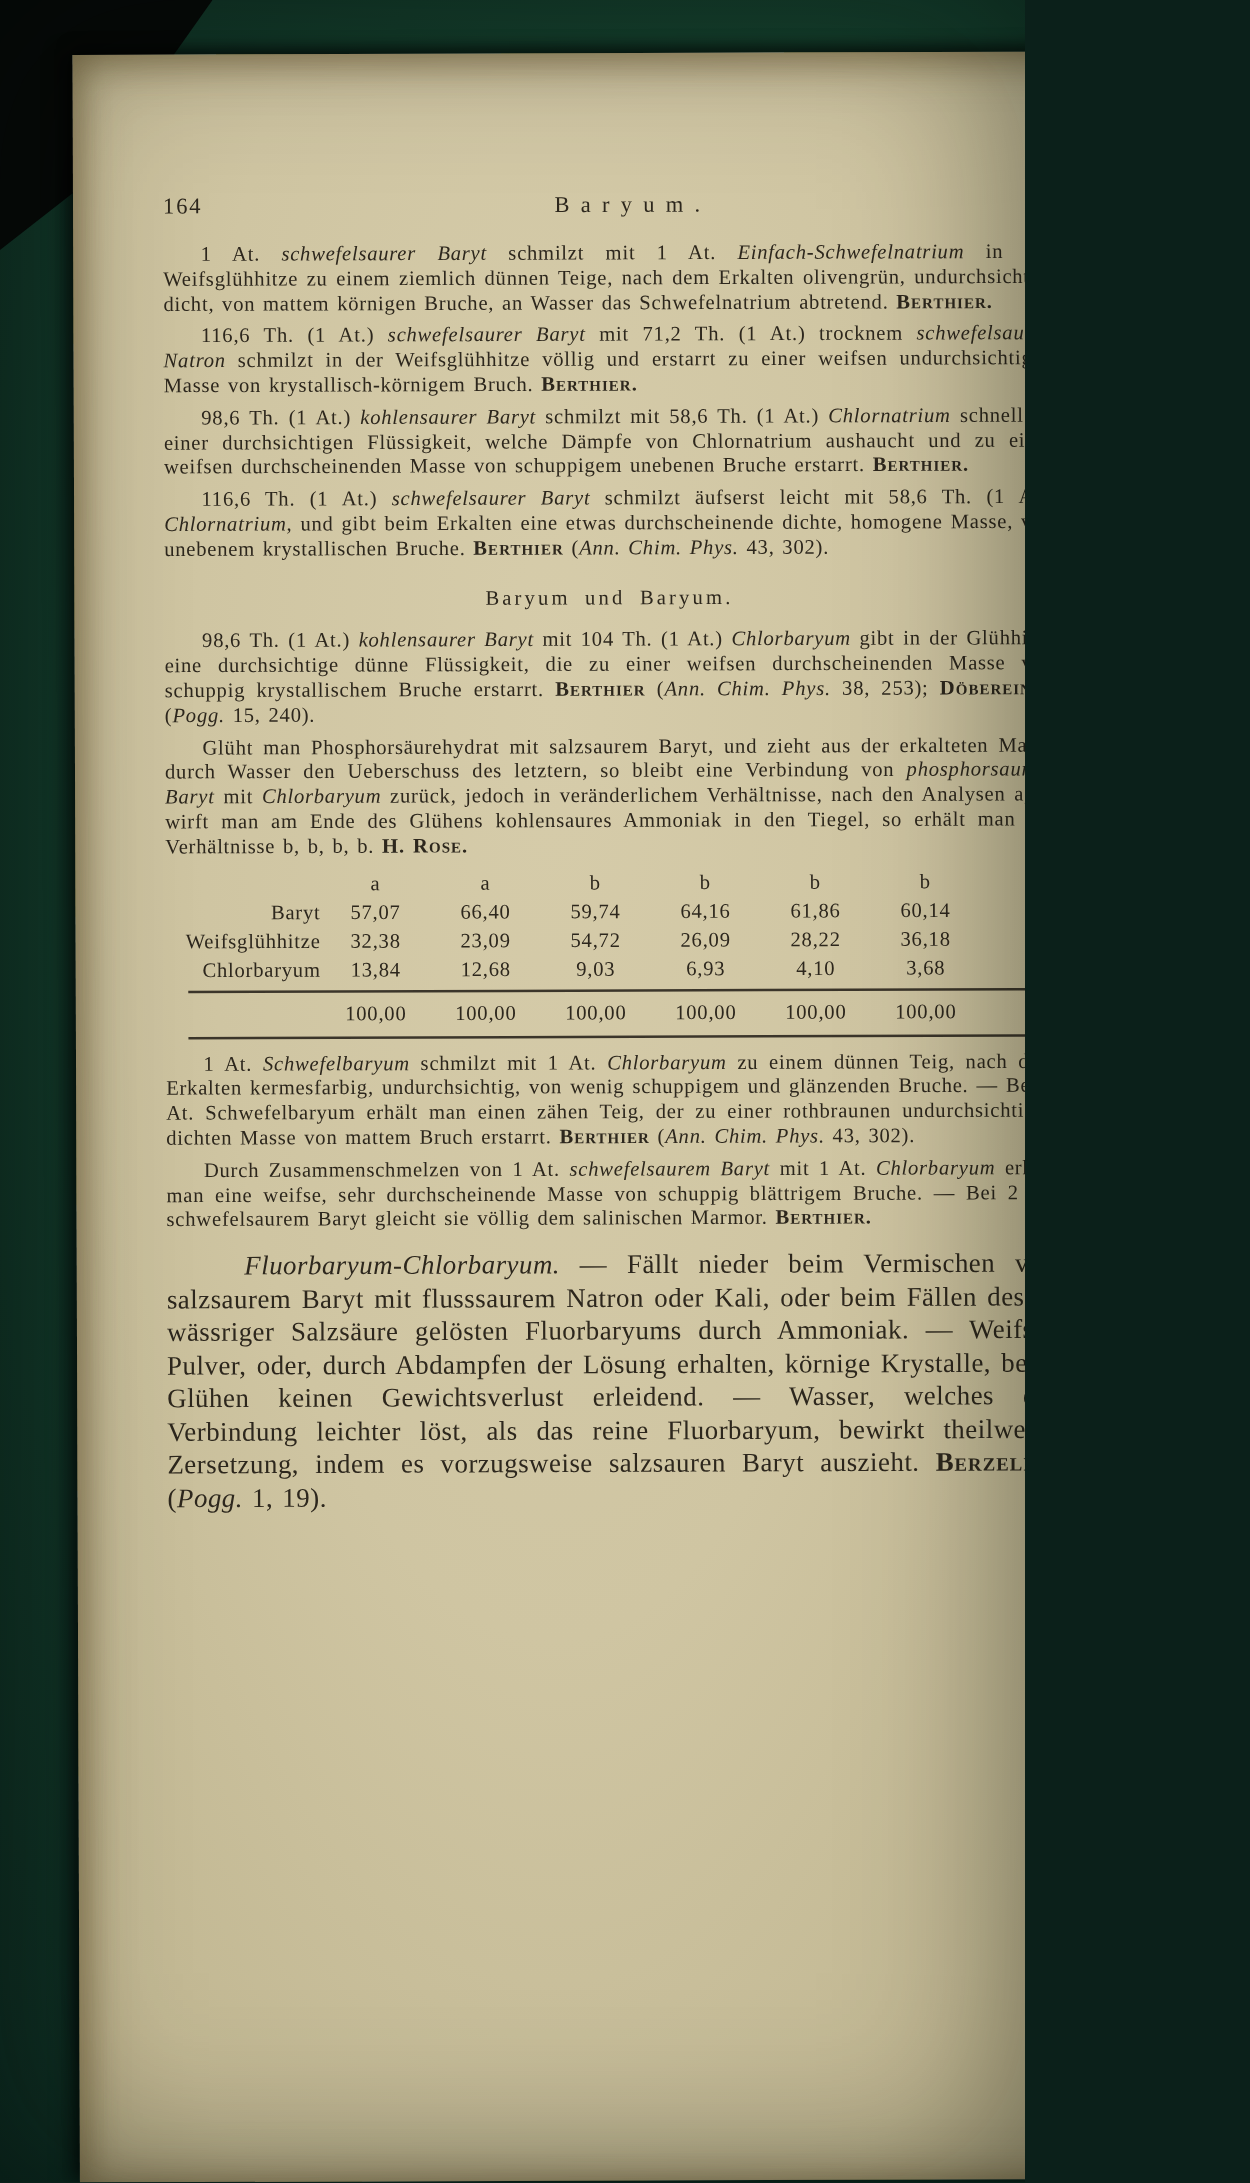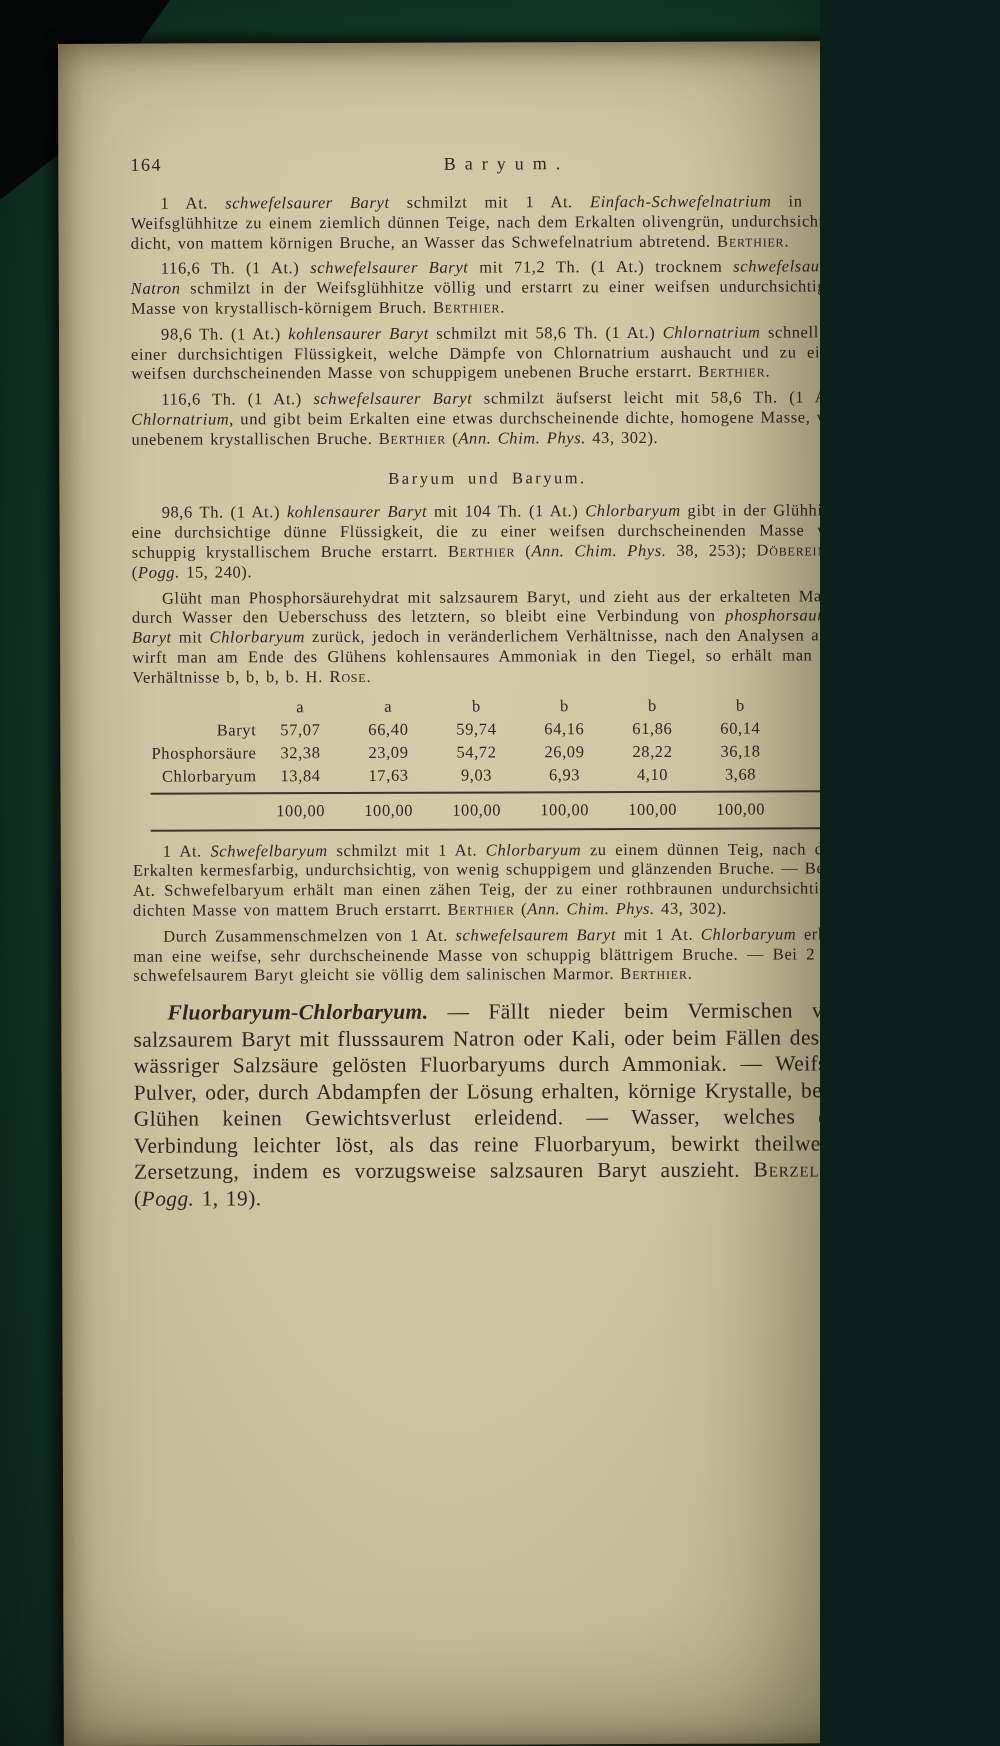--- a/index.html
+++ b/index.html
@@ -90,22 +90,22 @@
   .section-heading {
     margin: 20px 0 14px;
     font-size: 16.5px;
     font-weight: 400;
     text-align: center;
     letter-spacing: 2.5px;
     word-spacing: 5px;
   }
 
   .run-i  { font-style: italic; }
-  .run-bi { font-style: italic; font-weight: 700; }
-  .run-sc { font-variant: small-caps; letter-spacing: 0.8px; }
+  .run-bi { font-style: italic; font-weight: 400; margin-left: 28px; }
+  .run-sc { font-variant: small-caps; letter-spacing: 0.8px; font-weight: bold; }
 
   .chem-table {
     margin: 8px 0 10px 6px;
     font-size: 16.5px;
   }
   .t-row { display: flex; line-height: 23px; }
   .t-label { width: 118px; text-align: right; }
   .t-cell  { width: 88px;  text-align: center; }
   .t-rule {
     border-top: 2px solid #3b352a;
@@ -162,33 +162,33 @@
           <span class="t-label">Baryt</span>
           <span class="t-cell">57,07</span>
           <span class="t-cell">66,40</span>
           <span class="t-cell">59,74</span>
           <span class="t-cell">64,16</span>
           <span class="t-cell">61,86</span>
           <span class="t-cell">60,14</span>
         </div>
 
         <div class="t-row">
-          <span class="t-label">Phosphorsäure</span>
+          <span class="t-label">Weifsglühhitze</span>
           <span class="t-cell">32,38</span>
           <span class="t-cell">23,09</span>
           <span class="t-cell">54,72</span>
           <span class="t-cell">26,09</span>
           <span class="t-cell">28,22</span>
           <span class="t-cell">36,18</span>
         </div>
 
         <div class="t-row">
           <span class="t-label">Chlorbaryum</span>
           <span class="t-cell">13,84</span>
-          <span class="t-cell">17,63</span>
+          <span class="t-cell">12,68</span>
           <span class="t-cell">9,03</span>
           <span class="t-cell">6,93</span>
           <span class="t-cell">4,10</span>
           <span class="t-cell">3,68</span>
         </div>
 
         <div class="t-rule"></div>
 
         <div class="t-row t-total">
           <span class="t-label"></span>

